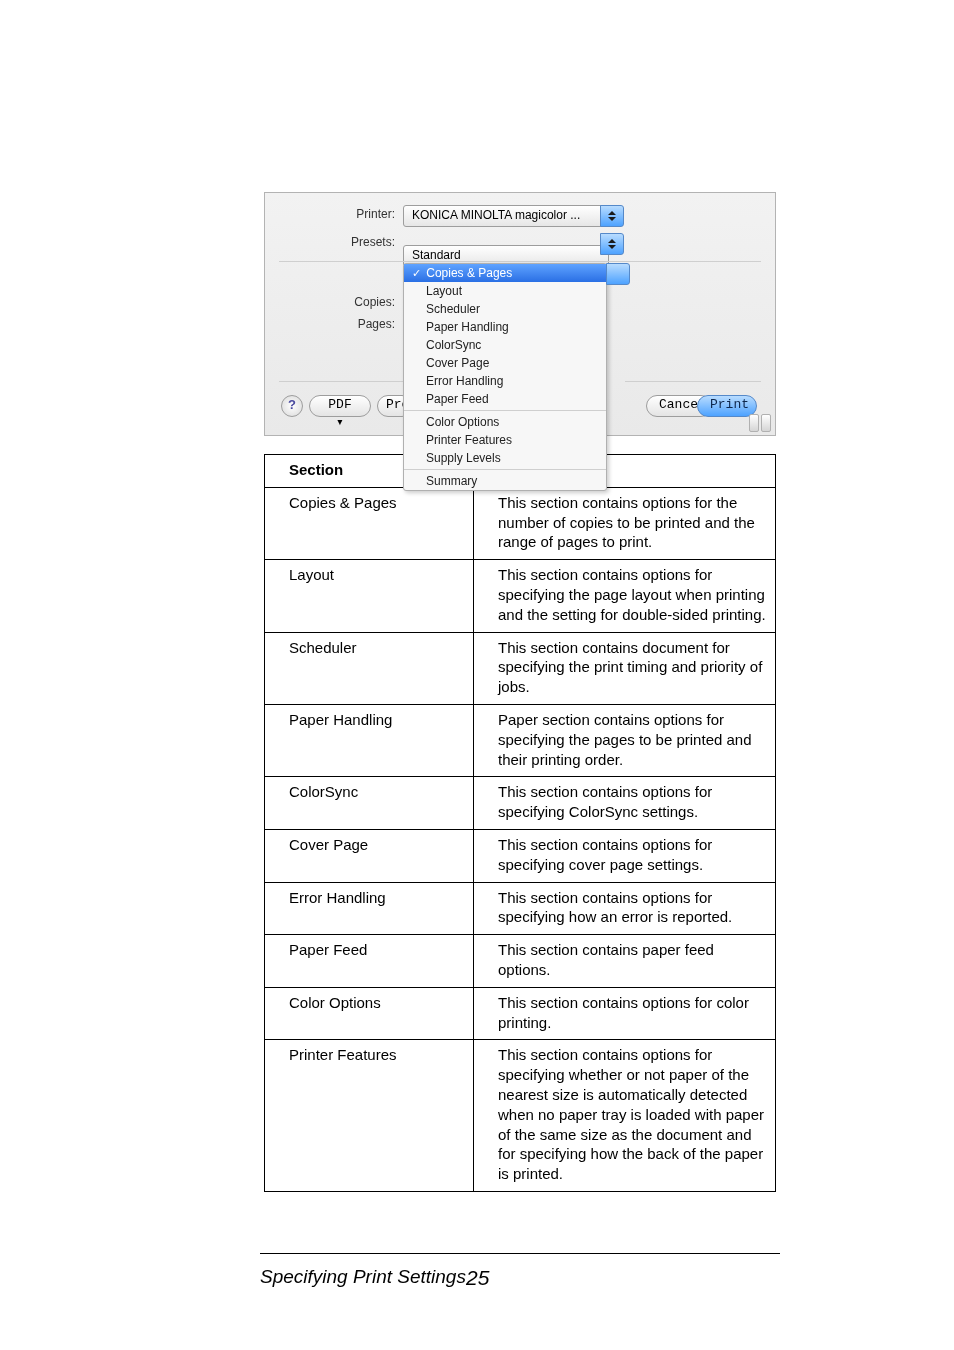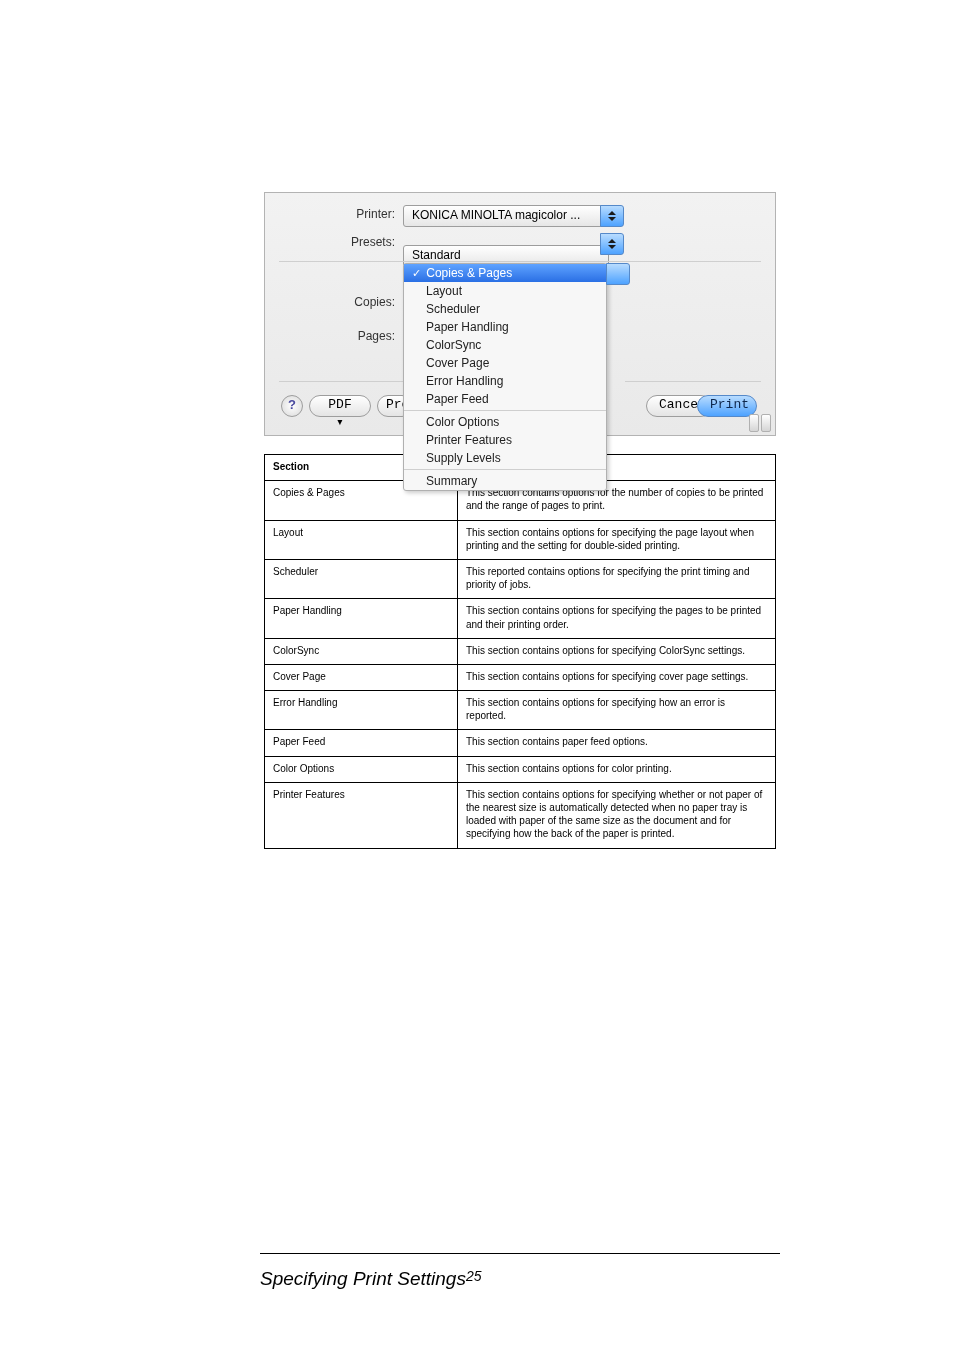--- a/index.html
+++ b/index.html
@@ -59,31 +59,31 @@
     text-align: center; line-height: 18px; font-size: 13px; font-weight: bold;
     color: #4a4a9f; font-family: "Lucida Grande","Lucida Sans Unicode",Arial,sans-serif; }
   .scroll-bits { position: absolute; right: 4px; bottom: 3px; width: 22px; height: 18px;
     display: flex; gap: 2px; }
   .scroll-bits span { width: 8px; background: linear-gradient(#ffffff,#d5d5d5);
     border: 1px solid #b0b0b0; border-radius: 2px; }
 
   
   table.desc { border-collapse: collapse; width: 512px; margin-left: 4px; }
   table.desc th, table.desc td { border: 1.5px solid #000; vertical-align: top;
-    font-size: 10px; padding: 5px 8px 7px 8px; line-height: 1.32; }
+    font-size: 15px; padding: 5px 8px 7px 24px; line-height: 1.32; }
   table.desc th { text-align: left; font-weight: bold; }
   table.desc td.section-col { width: 176px; }
 
   .footer-rule { position: absolute; left: 260px; width: 520px; height: 1px;
     background: #000; bottom: 96px; }
   .footer { position: absolute; left: 260px; width: 520px; bottom: 60px;
     display: flex; font-style: italic;
     font-family: Arial, Helvetica, sans-serif; }
   .footer .title { font-size: 19px; }
-  .footer .page { font-size: 14px; font-style: italic; }
+  .footer .page { font-size: 21px; font-style: italic; }
 </style>
 </head>
 <body>
 
 <div class="sheet">
   <div class="content">
 
     <div class="mac-dialog">
       <div class="mac-row-label" style="left:20px; top:14px;">Printer:</div>
       <div class="mac-select" style="left:138px; top:12px; width:196px;">KONICA MINOLTA magicolor ...</div>
@@ -95,21 +95,21 @@
       <div class="mac-row-label" style="left:20px; top:42px;">Presets:</div>
       <div class="mac-select" style="left:138px; top:52px; width:196px;">Standard</div>
       <div class="aqua-stepper" style="left:335px; top:40px;">
           <div class="tri-up"></div>
           <div class="tri-down"></div>
         </div>
 
       <div class="hr-thin" style="top:68px;"></div>
 
       <div class="mac-row-label" style="left:20px; top:102px;text-align:right;">Copies:</div>
-      <div class="mac-row-label" style="left:20px; top:136px;">Pages:</div>
+      <div class="mac-row-label" style="left:20px; top:124px;">Pages:</div>
 
       <div class="hr-thin" style="top:188px; right:180px;"></div>
       <div class="hr-thin" style="top:188px; left:360px;"></div>
 
       <div class="help-circle" style="left:16px; bottom:18px;">?</div>
       <div class="pill-btn" style="left:44px; bottom:18px; width:36px;">PDF ▾</div>
       <div class="pill-btn" style="left:112px; bottom:18px; width:18px; padding:0 8px;">Prev</div>
       <div class="pill-btn" style="right:63px; bottom:18px; width:40px;margin-top:24px;">Cancel</div>
       <div class="pill-btn blue" style="right:18px; bottom:18px; width:34px;">Print</div>
 
@@ -152,25 +152,25 @@
       <tr>
         <td class="section-col">Copies &amp; Pages</td>
         <td>This section contains options for the number of copies to be printed and the range of pages to print.</td>
       </tr>
       <tr>
         <td class="section-col">Layout</td>
         <td>This section contains options for specifying the page layout when printing and the setting for double-sided printing.</td>
       </tr>
       <tr>
         <td class="section-col">Scheduler</td>
-        <td>This reported contains options for specifying the print timing and priority of jobs.</td>
+        <td>This section contains document for specifying the print timing and priority of jobs.</td>
       </tr>
       <tr>
         <td class="section-col">Paper Handling</td>
-        <td>This section contains options for specifying the pages to be printed and their printing order.</td>
+        <td>Paper section contains options for specifying the pages to be printed and their printing order.</td>
       </tr>
       <tr>
         <td class="section-col">ColorSync</td>
         <td>This section contains options for specifying ColorSync settings.</td>
       </tr>
       <tr>
         <td class="section-col">Cover Page</td>
         <td>This section contains options for specifying cover page settings.</td>
       </tr>
       <tr>

